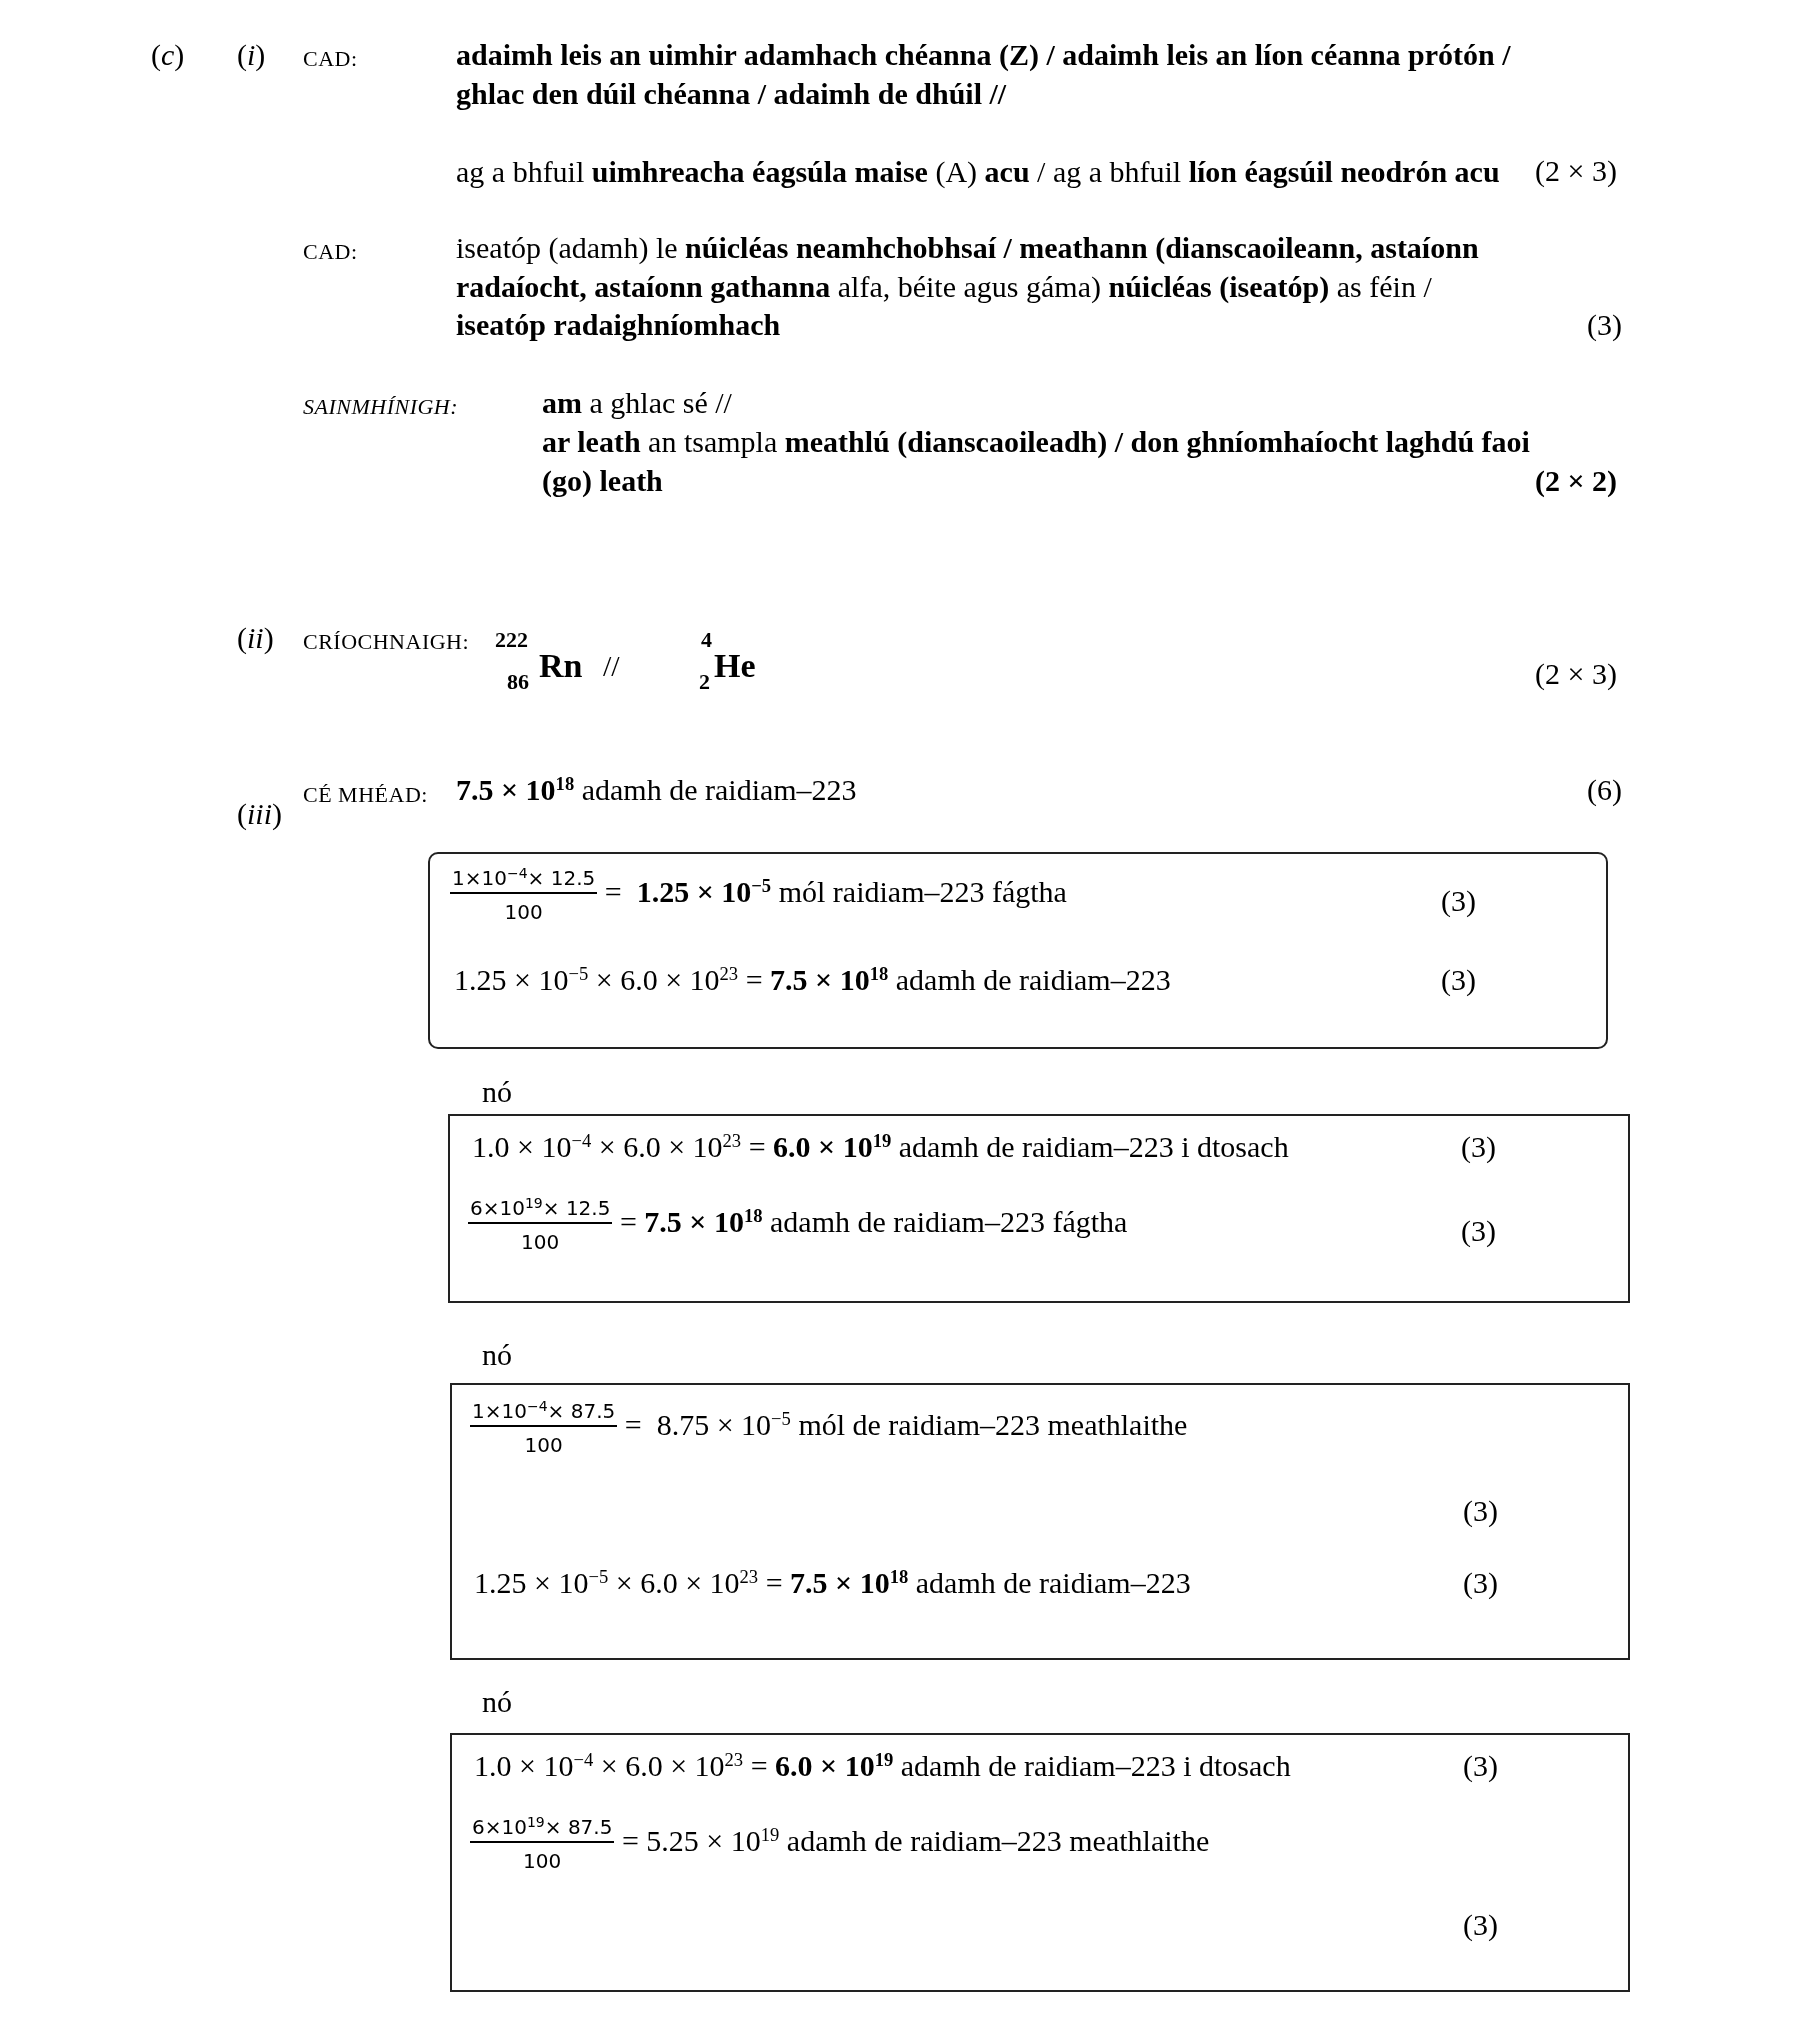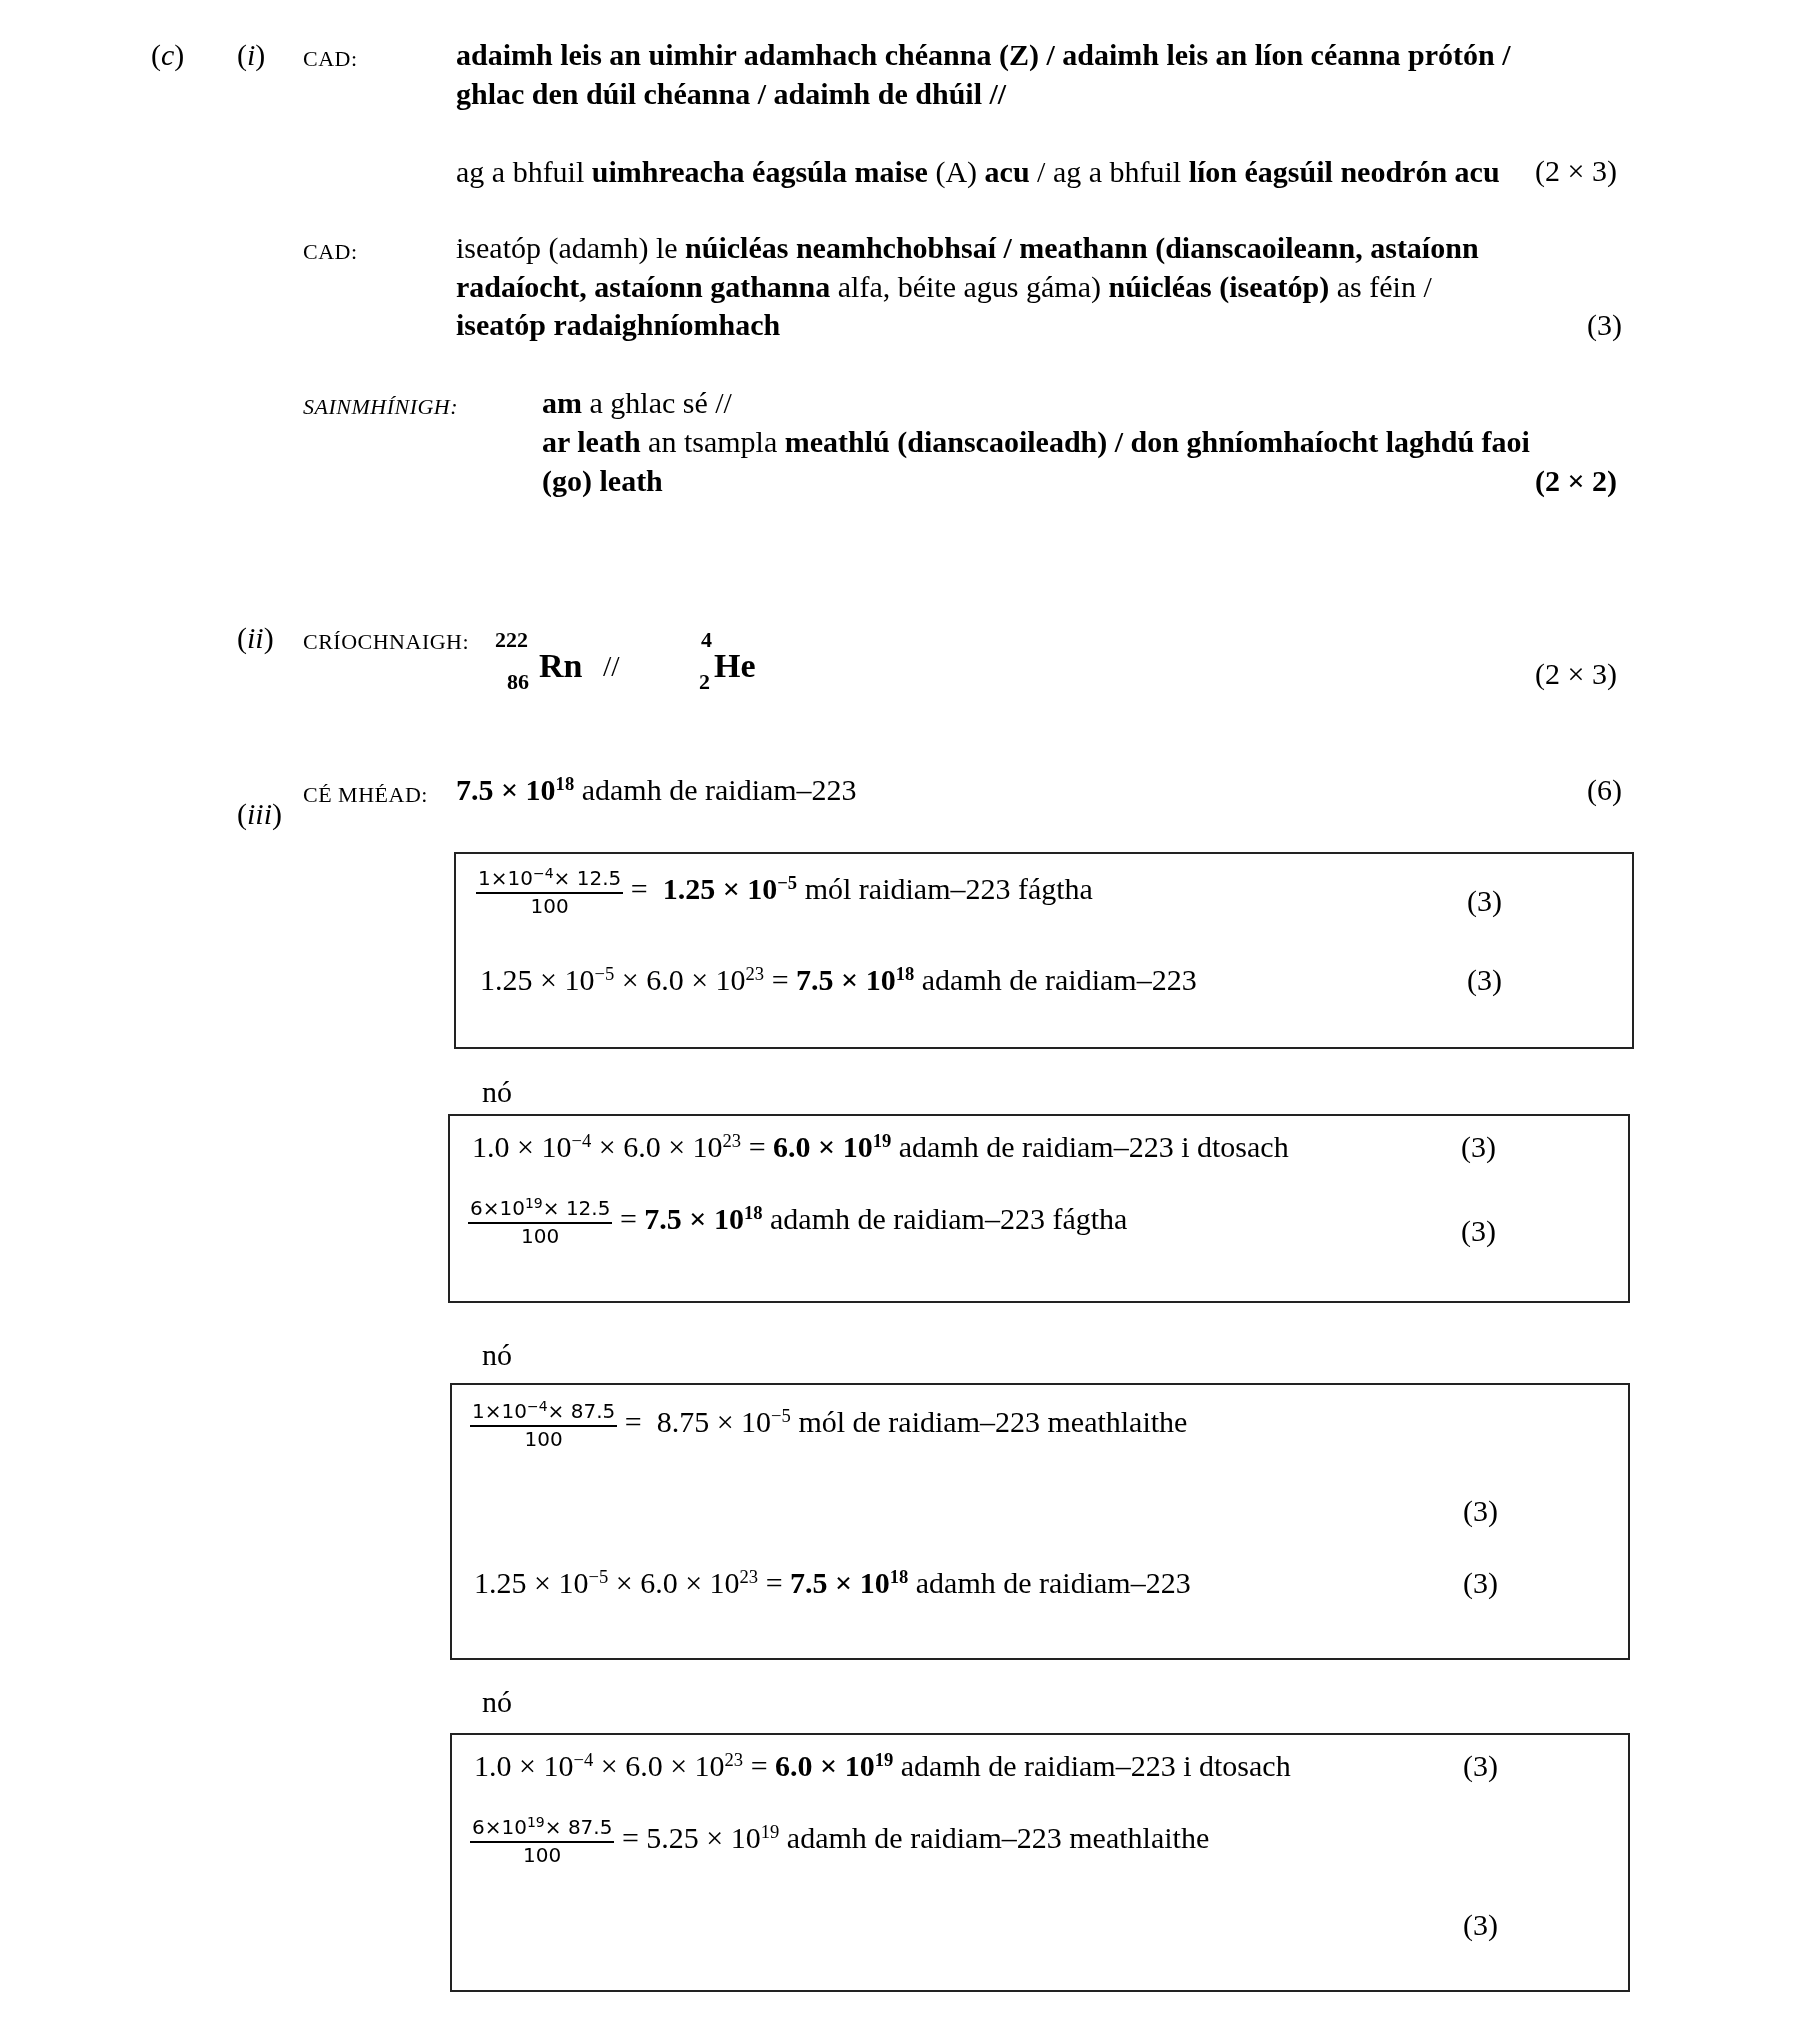--- a/index.html
+++ b/index.html
@@ -5,21 +5,21 @@
   html, body { margin:0; padding:0; background:#ffffff; }
   body { width:1809px; height:2036px; position:relative; font-family:"Liberation Serif", serif; color:#000; font-size:30px; overflow:hidden; }
   .abs { position:absolute; white-space:nowrap; }
   .lbl { font-size:22px; letter-spacing:0.5px; }
   .b { font-weight:bold; }
   .it { font-style:italic; }
   sup { font-size:0.62em; vertical-align:0; position:relative; top:-0.55em; line-height:0; }
   .box { position:absolute; border:2px solid #222; background:#fff; }
   .frac { display:inline-block; text-align:center; vertical-align:middle; font-family:"DejaVu Sans", sans-serif; font-size:20px; line-height:1.2; }
   .frac .num { display:block; border-bottom:2px solid #000; padding:0 2px 2px 2px; }
-  .frac .den { display:block; }
+  .frac .den { display:block; padding-top:6px; }
   .frac sup { font-size:0.7em; top:-0.5em; }
   .mark { position:absolute; }
 </style>
 </head>
 <body>
 
 <span class="abs" style="left:151px;top:38px;"><span>(</span><span class="it">c</span><span>)</span></span>
 <span class="abs" style="left:237px;top:38px;"><span>(</span><span class="it">i</span><span>)</span></span>
 
 <span class="abs lbl" style="left:303px;top:46px;">CAD:</span>
@@ -61,21 +61,21 @@
 <span class="abs b" style="left:714px;top:647px;font-size:34px;">He</span>
 <span class="abs" style="left:1535px;top:657px;">(2 × 3)</span>
 
 <span class="abs" style="left:237px;top:773px;margin-top:24px;"><span>(</span><span class="it">iii</span><span>)</span></span>
 <span class="abs lbl" style="left:303px;top:782px;">CÉ MHÉAD:</span>
 <div class="abs" style="left:456px;top:773px;">
   <span class="b">7.5 × 10</span><sup class="b">18</sup><span> adamh de raidiam–223</span>
 </div>
 <span class="abs" style="left:1587px;top:773px;">(6)</span>
 
-<div class="box" style="left:454px;top:852px;width:1176px;height:193px;">
+<div class="box" style="left:428px;top:852px;width:1176px;height:193px;border-radius:10px;">
   <div class="abs" style="left:20px;top:12px;">
     <span class="frac"><span class="num"><span>1×10</span><sup>−4</sup><span>× 12.5</span></span><span class="den">100</span></span><span style="white-space:pre"> =  </span><span class="b">1.25 × 10</span><sup class="b">−5</sup><span> mól raidiam–223 fágtha</span>
   </div>
   <span class="mark" style="left:1011px;top:30px;">(3)</span>
   <div class="abs" style="left:24px;top:109px;">
     <span>1.25 × 10</span><sup>−5</sup><span> × 6.0 × 10</span><sup>23</sup><span style="white-space:pre"> = </span><span class="b">7.5 × 10</span><sup class="b">18</sup><span> adamh de raidiam–223</span>
   </div>
   <span class="mark" style="left:1011px;top:109px;">(3)</span>
 </div>
 

